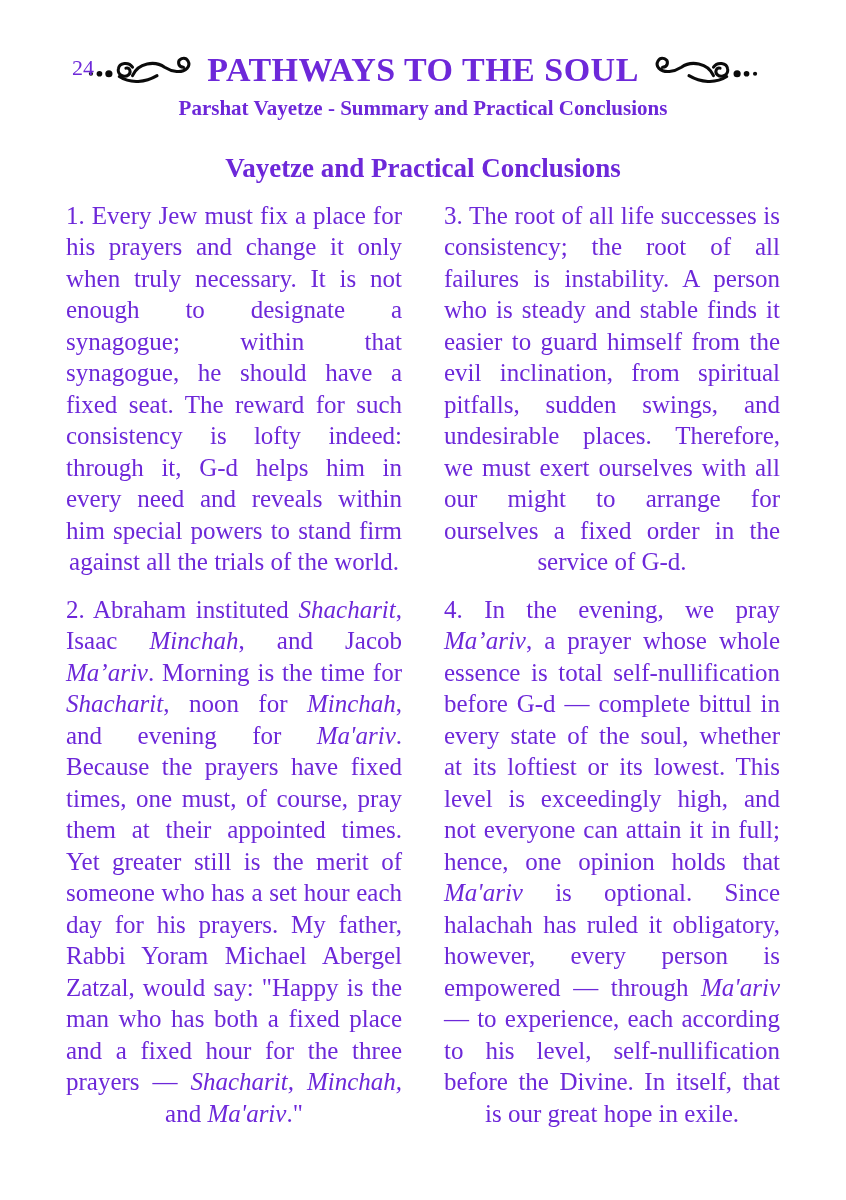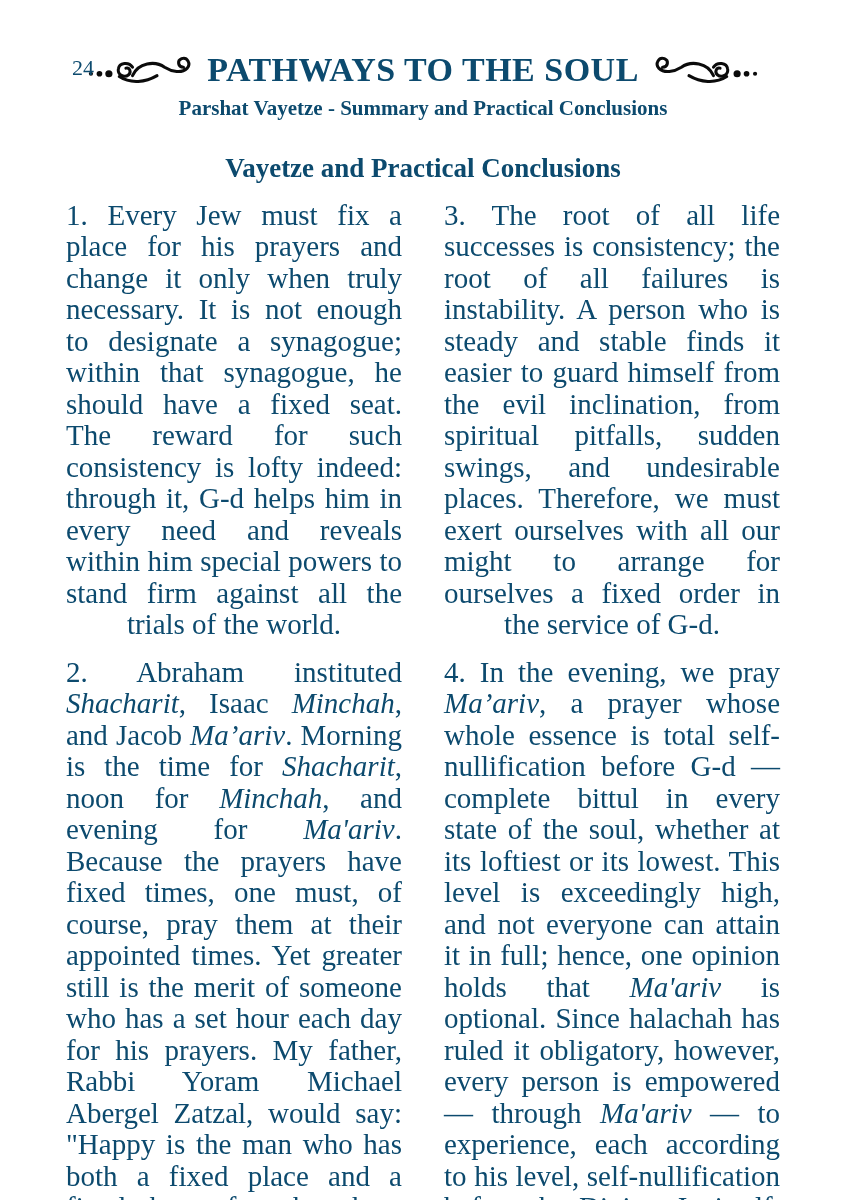--- a/index.html
+++ b/index.html
@@ -2,21 +2,21 @@
 <html><head>
 <meta charset="utf-8">
 <style>
   html, body { margin: 0; padding: 0; background: #ffffff; }
   .page {
     position: relative;
     width: 846px;
     height: 1200px;
     margin: 0 auto;
     background: #ffffff;
-    color: #0c4a6e;
+    color: #6d28d9;
     font-family: "Liberation Serif", "DejaVu Serif", serif;
     box-sizing: border-box;
     padding: 48px 66px 0 66px;
     overflow: hidden;
   }
   .page-number {
     position: absolute;
     left: 72px;
     top: 57px;
     font-size: 22px;
@@ -55,21 +55,21 @@
     margin-top: 31px;
     line-height: 1.2;
   }
   .columns {
     display: flex;
     gap: 42px;
     margin-top: 15px;
   }
   .col { flex: 1 1 0; min-width: 0; }
   p.body-par {
-    font-size: 29px;
+    font-size: 25px;
     line-height: 31.5px;
     text-align: justify;
     text-align-last: center;
     margin: 0 0 16px 0;
   }
   p.body-par em { font-style: italic; }
 </style>
 </head>
 <body>
 

